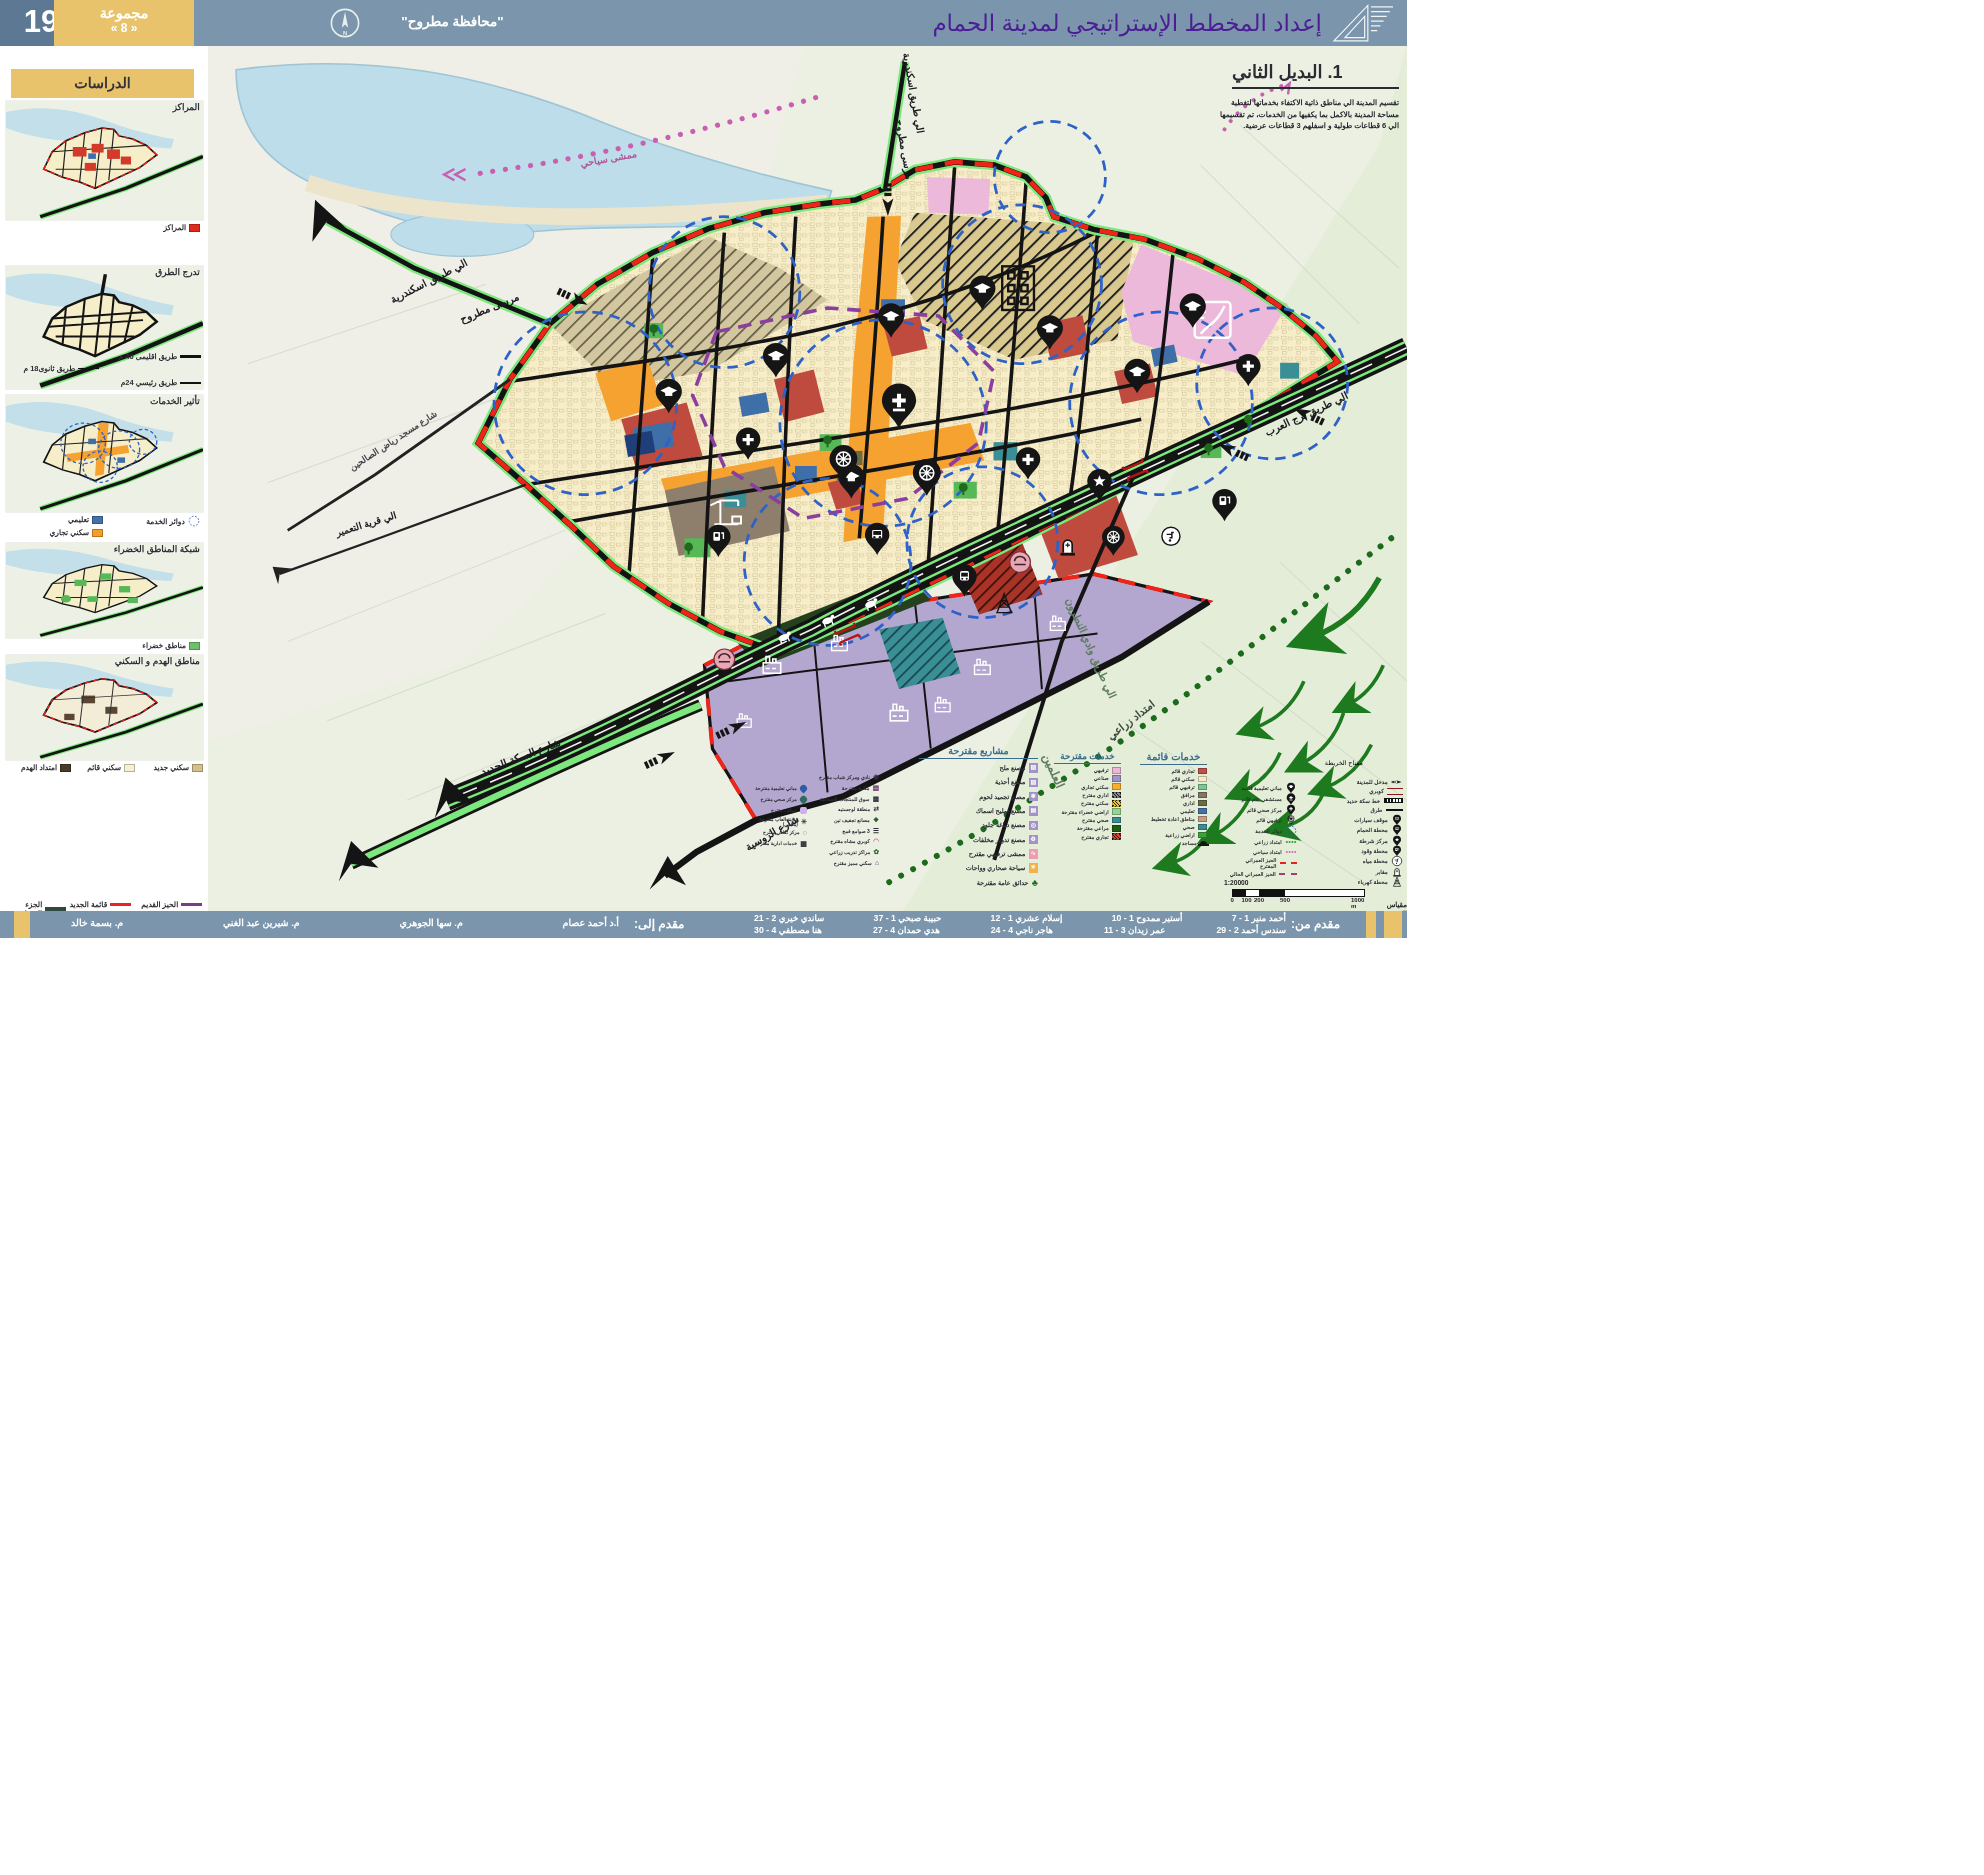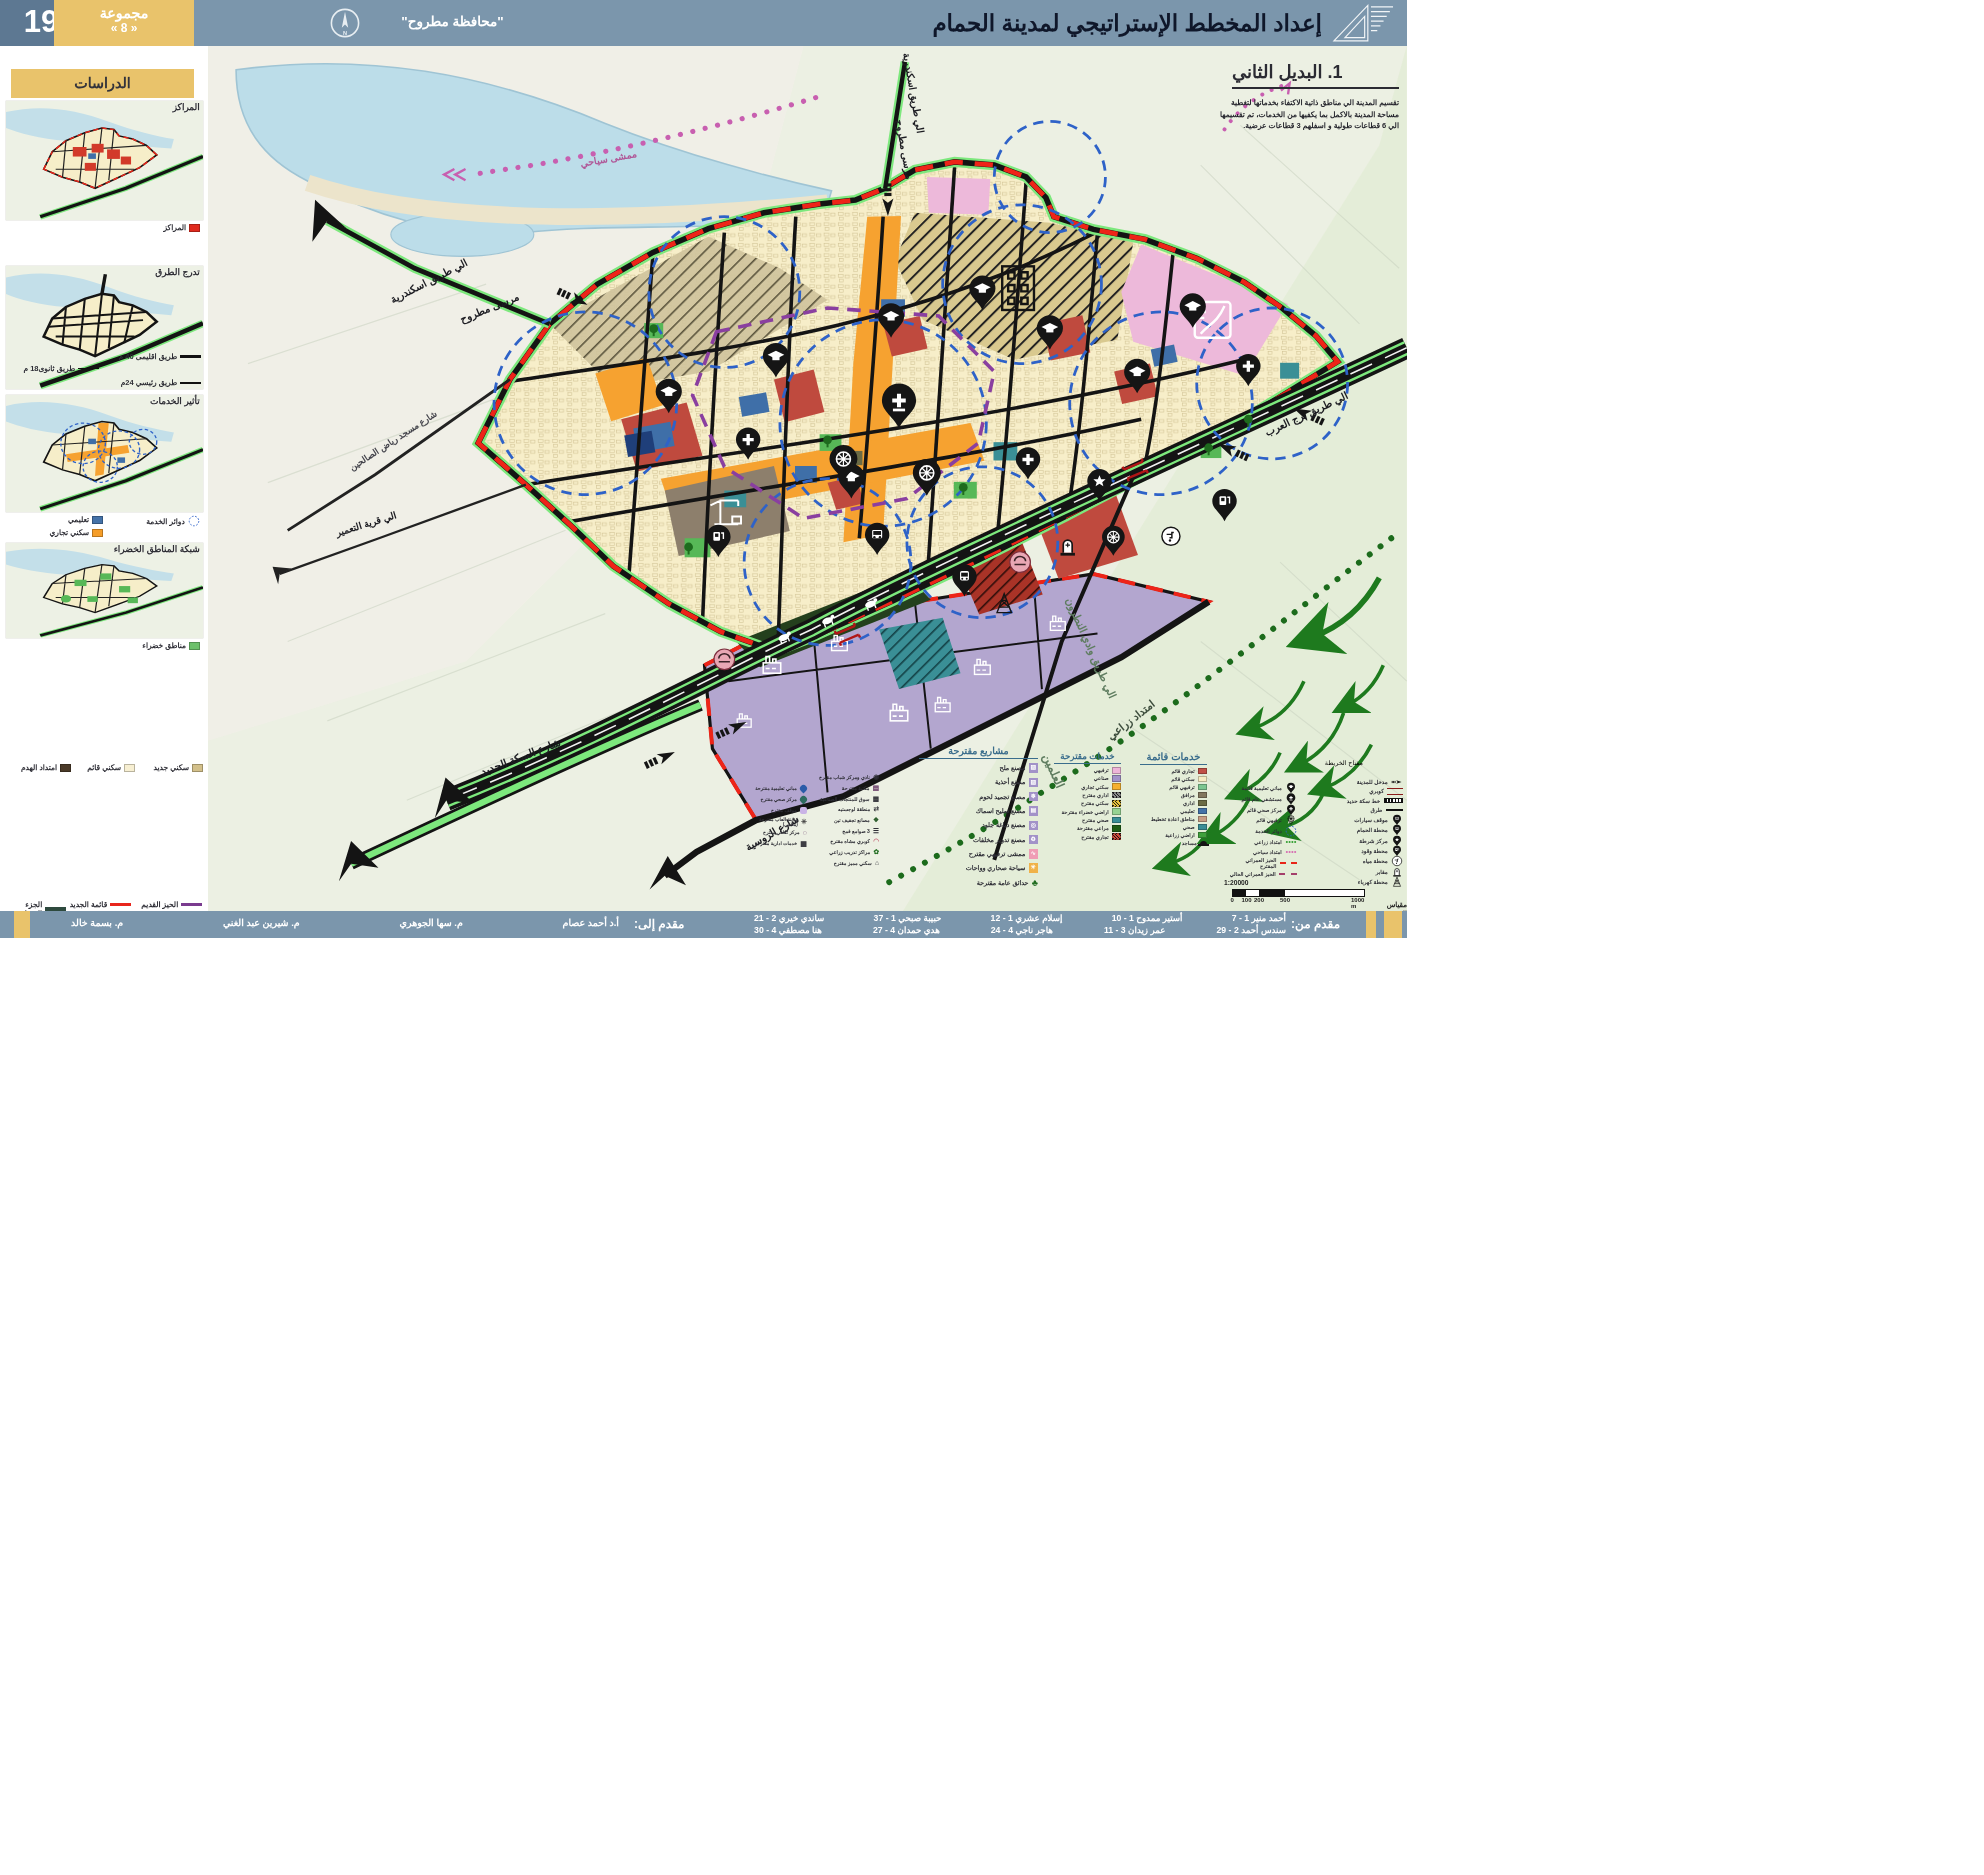--- a/index.html
+++ b/index.html
@@ -7,21 +7,21 @@
   .abs{position:absolute;}
   
   #hdr{position:absolute;left:0;top:0;width:1407px;height:46px;background:#7b96ac;}
   #hdr19bg{position:absolute;left:0;top:0;width:85px;height:46px;background:#5d7892;}
   #sheetnum{position:absolute;left:5.6px;top:0;width:71px;height:32px;line-height:44px;font-size:31px;font-weight:bold;color:#fff;text-align:center;}
   #grpbox{position:absolute;left:54px;top:0;width:140px;height:46px;background:#e9c36b;color:#fff;text-align:center;}
   #grpbox .g1{display:block;font-size:14.3px;font-weight:bold;margin-top:4.8px;}
   #grpbox .g2{display:block;font-size:12px;font-weight:bold;}
   #compass{position:absolute;left:329px;top:7.1px;width:32px;height:32px;}
   #subt{position:absolute;left:369px;top:12.7px;width:167px;text-align:center;font-size:13.5px;font-weight:bold;color:#fff;}
-  #mtitle{position:absolute;left:576px;top:0;width:746px;height:60px;line-height:46px;text-align:right;font-size:23px;font-weight:bold;color:#0f172a;}
+  #mtitle{position:absolute;left:576px;top:0;width:746px;height:60px;line-height:46px;text-align:right;font-size:23px;font-weight:normal;color:#4c1d95;}
   #hlogo{position:absolute;left:1330px;top:3.2px;width:67px;height:40px;}
   
   #side{position:absolute;left:0;top:46px;width:208px;height:865px;background:#fff;}
   #sbanner{position:absolute;left:11px;top:23.4px;width:183px;height:29px;background:#e9c36b;color:#33333b;font-size:14.3px;font-weight:bold;text-align:center;line-height:29px;}
   .card{position:absolute;left:6px;width:197px;background:#eef1e6;box-shadow:0 0 0 0.4px #d8d8d0;}
   .card svg{display:block;width:100%;height:100%;}
   .ct{position:absolute;top:0.8px;right:3.2px;font-size:9px;font-weight:bold;color:#2f2f35;text-shadow:0 0 1.6px #ffffffcc;}
   .lrow{position:absolute;display:flex;align-items:center;gap:3.2px;direction:rtl;font-weight:bold;color:#2e2e36;font-size:7.5px;}
   .sw{flex:0 0 auto;width:8.7px;height:6px;border:0.4px solid rgba(0,0,0,.25);}
   .ln{flex:0 0 auto;width:20.6px;background:#111;}
@@ -298,20 +298,37 @@
             <circle cx="70" cy="88" r="6"></circle>
           </g>
       </svg>
       <span class="ct">شبكة المناطق الخضراء</span>
     </div>
     <div class="lrow" style="left:113px;top:595px;width:87px;">
       <span class="sw" style="background:#6cc06b"></span>
       <span>مناطق خضراء</span>
     </div>
 
+    <div class="card" style="top:609px;height:105px;">
+      <svg viewBox="0 0 230 150" preserveAspectRatio="none">
+        <rect width="230" height="150" fill="#edf1e5"></rect>
+        <path d="M0,14 C40,4 80,10 120,26 C150,38 175,44 196,48 L193,60 C150,56 110,52 70,50 C40,48 14,40 0,34 Z" fill="#c3dfe9"></path>
+        <polyline points="230,70 140,110 40,146" stroke="#7de87d" stroke-width="7" fill="none"></polyline>
+        <polyline points="230,70 140,110 40,146" stroke="#141414" stroke-width="4" fill="none"></polyline>
+        <polygon points="44,86 54,64 70,50 92,40 112,34 126,36 132,44 148,48 164,56 176,68 156,84 128,98 104,110 86,102 66,96" fill="#f3ecd6" stroke="#141414" stroke-width="2.4"></polygon>
+        <polygon points="44,86 54,64 70,50 92,40 112,34 126,36 132,44 148,48 164,56 176,68 156,84 128,98 104,110 86,102 66,96" fill="none" stroke="#e82418" stroke-width="1.8" stroke-dasharray="6 4"></polygon>
+        <g fill="#5a4632">
+            <rect x="88" y="58" width="16" height="11"></rect>
+            <rect x="116" y="74" width="14" height="10"></rect>
+            <rect x="68" y="84" width="12" height="9"></rect>
+          </g>
+        <path d="M92,40 L86,102 M126,36 L120,100 M54,64 L164,56" stroke="#333" stroke-width="1.2" fill="none"></path>
+      </svg>
+      <span class="ct">مناطق الهدم و السكني</span>
+    </div>
     <div class="lrow" style="left:137px;top:717px;width:66px;">
       <span class="sw" style="background:#d3c08a"></span>
       <span>سكني جديد</span>
     </div>
     <div class="lrow" style="left:73px;top:717px;width:62px;">
       <span class="sw" style="background:#f7efd2"></span>
       <span>سكني قائم</span>
     </div>
     <div class="lrow" style="left:4px;top:717px;width:67px;">
       <span class="sw" style="background:#4a3a28"></span>

